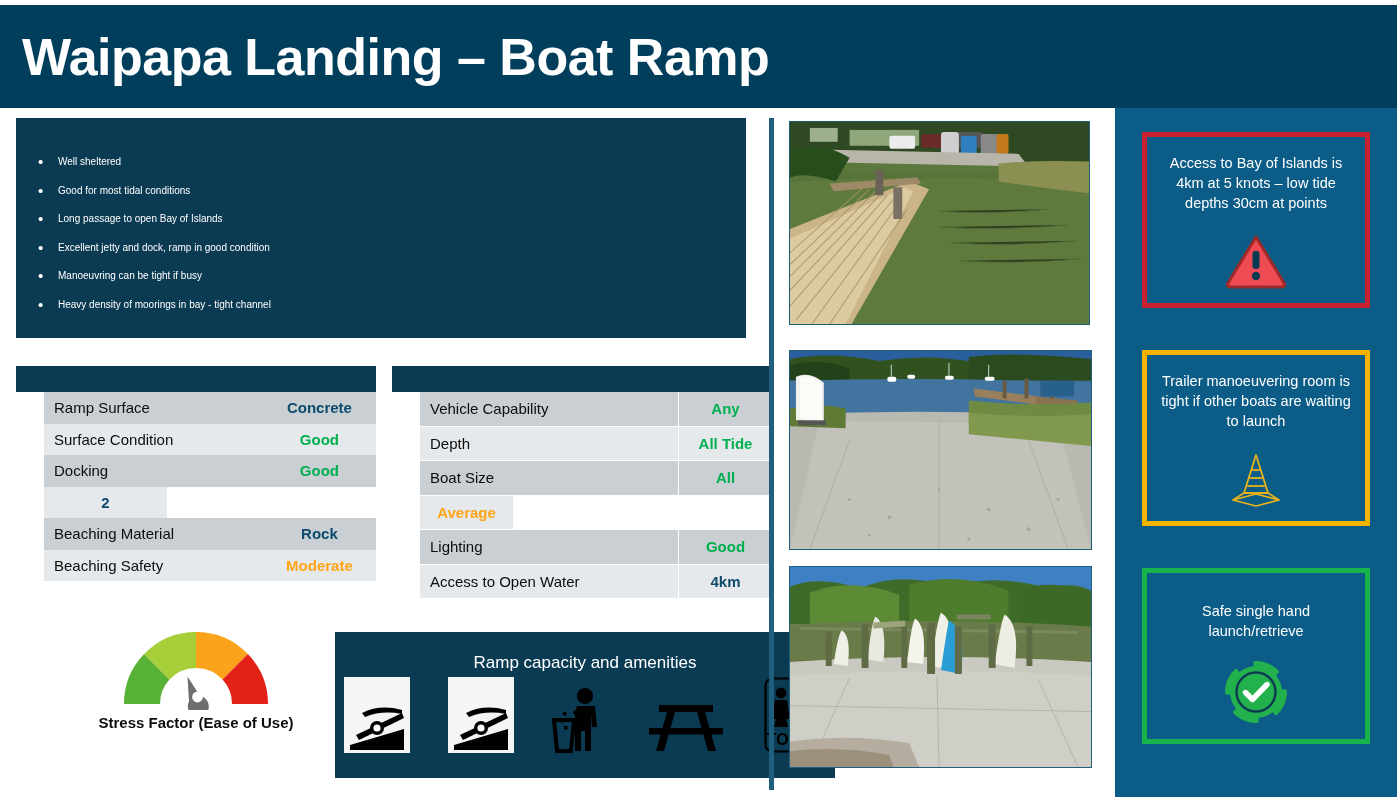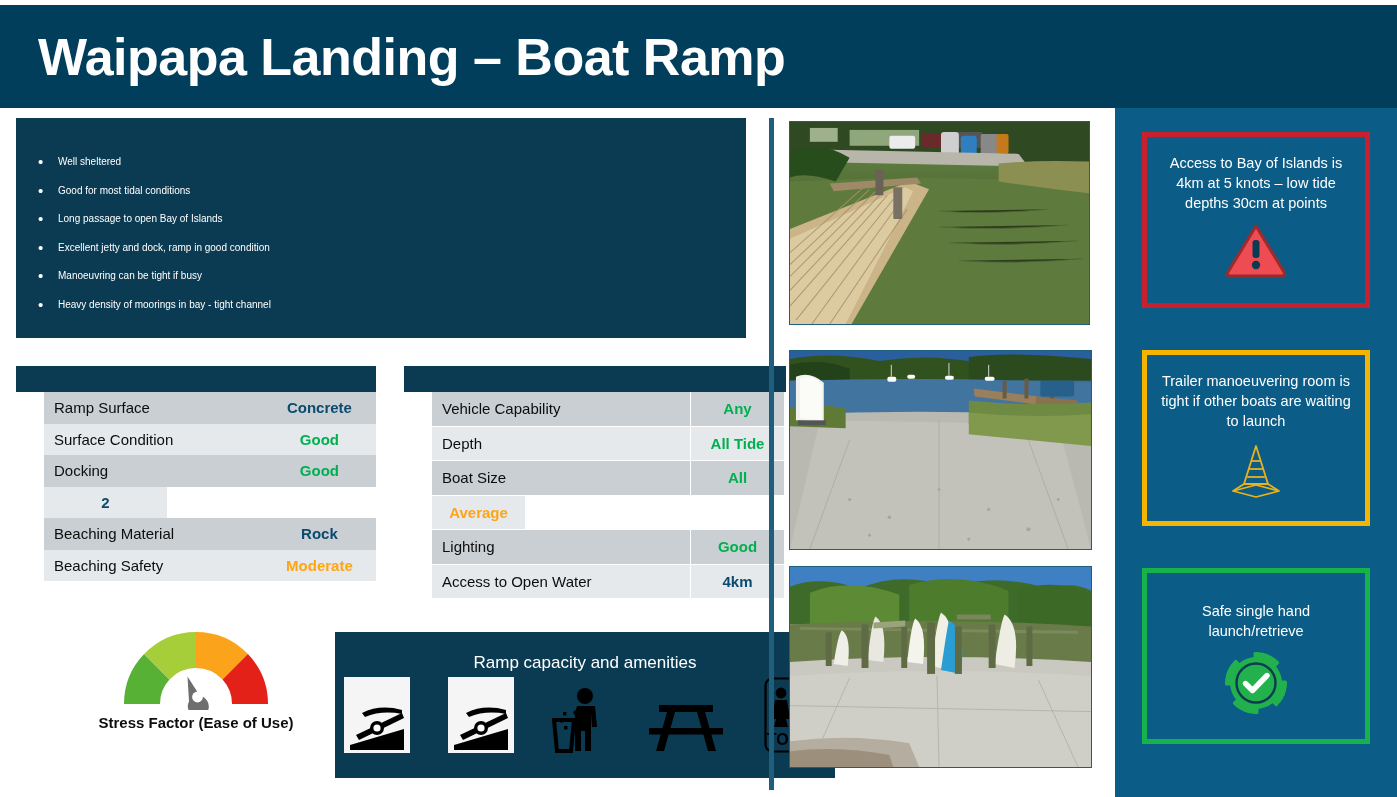--- a/index.html
+++ b/index.html
@@ -9,21 +9,21 @@
     background: #ffffff;
     font-family: "Liberation Sans", sans-serif;
     overflow: hidden;
   }
   .slide { position: relative; width: 1397px; height: 797px; background: #ffffff; }
 
   
   .header {
     position: absolute; left: 0; top: 5px; width: 1397px; height: 103px;
     background: #003E5C;
-    display: flex; align-items: center; padding-left: 16px;
+    display: flex; align-items: center;
   }
   .header-title {
     color: #ffffff; font-size: 52px; font-weight: bold;
     letter-spacing: -0.5px; padding-left: 22px; white-space: nowrap;
   }
 
   
   .bullets-panel {
     position: absolute; left: 16px; top: 118px; width: 730px; height: 220px;
     background: #0B3B52;
@@ -49,21 +49,21 @@
     align-items: center; justify-content: center;
   }
   .trow.odd .k, .trow.odd .v { background: #C9CFD3; }
   .trow.even .k, .trow.even .v { background: #E6E9EB; }
 
   #table-left { left: 16px; top: 366px; width: 360px; }
   #table-left .k { width: 237px; }
   #table-left .v { width: 123px; }
   #table-left .trow { height: 31.5px; }
 
-  #table-right { left: 404px; top: 366px; width: 382px; }
+  #table-right { left: 392px; top: 366px; width: 382px; }
   #table-right .k { width: 259px; }
   #table-right .v { width: 93px; }
   #table-right .trow { height: 34.5px; }
   #table-right .trow .k, #table-right .trow .v { border-bottom: 1.5px solid #ffffff; }
   #table-right .trow .k { border-right: 1.5px solid #ffffff; }
 
   .val-green  { color: #00B050; }
   .val-orange { color: #FFA414; }
   .val-dark   { color: #0c4a6e; }
 
@@ -108,21 +108,21 @@
   .photo svg { display: block; width: 100%; height: 100%; }
 
   
   .right-panel {
     position: absolute; left: 1115px; top: 108px; width: 282px; height: 689px;
     background: #0B5C87;
   }
   .callout {
     position: absolute; left: 27px; width: 228px;
     background: #0B5C87; display: flex; flex-direction: column;
-    align-items: center; justify-content: flex-start;
+    align-items: center; justify-content: space-between;
     padding: 16px 12px 10px 12px;
   }
   .callout-text {
     color: #ffffff; font-size: 14.5px; line-height: 20px; text-align: center;
   }
   .callout-icon { margin-top: 9px; }
   #callout-red    { top: 24px;  height: 176px; border: 5px solid #C8202E; }
   #callout-yellow { top: 242px; height: 176px; border: 5px solid #F5B400; }
   #callout-green  { top: 460px; height: 176px; border: 5px solid #16B34A; padding-top: 28px; }
 </style>

